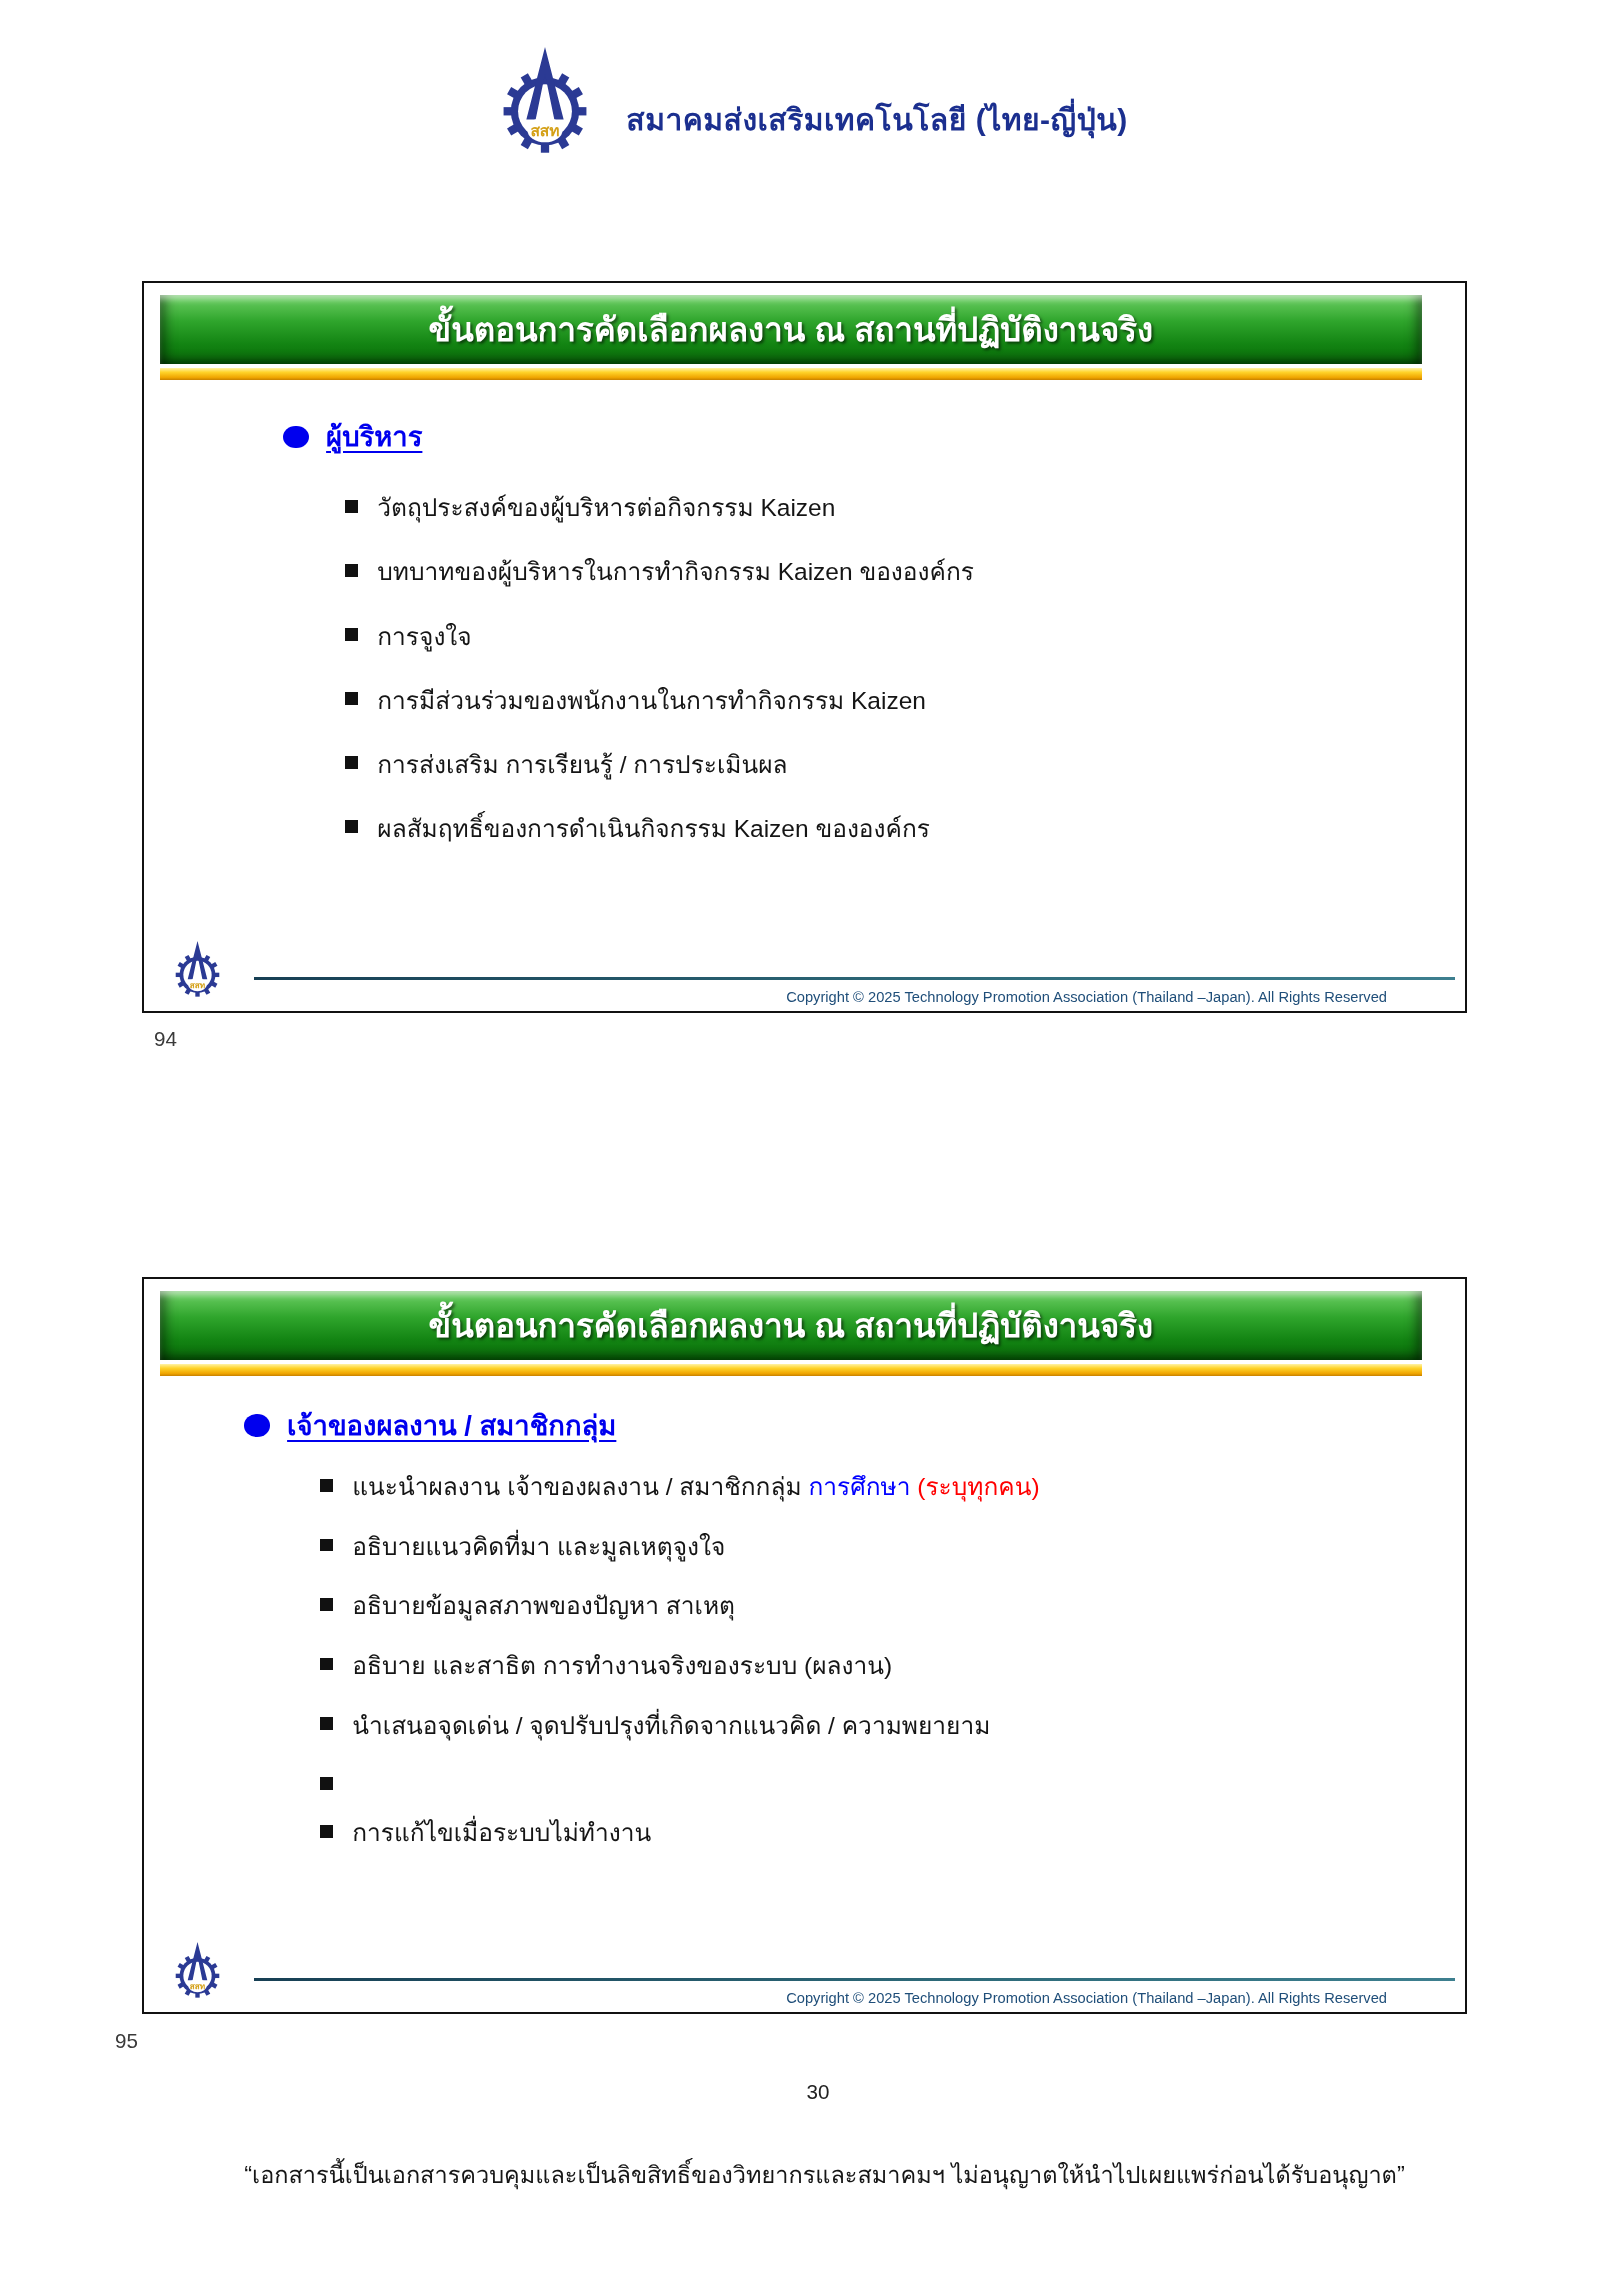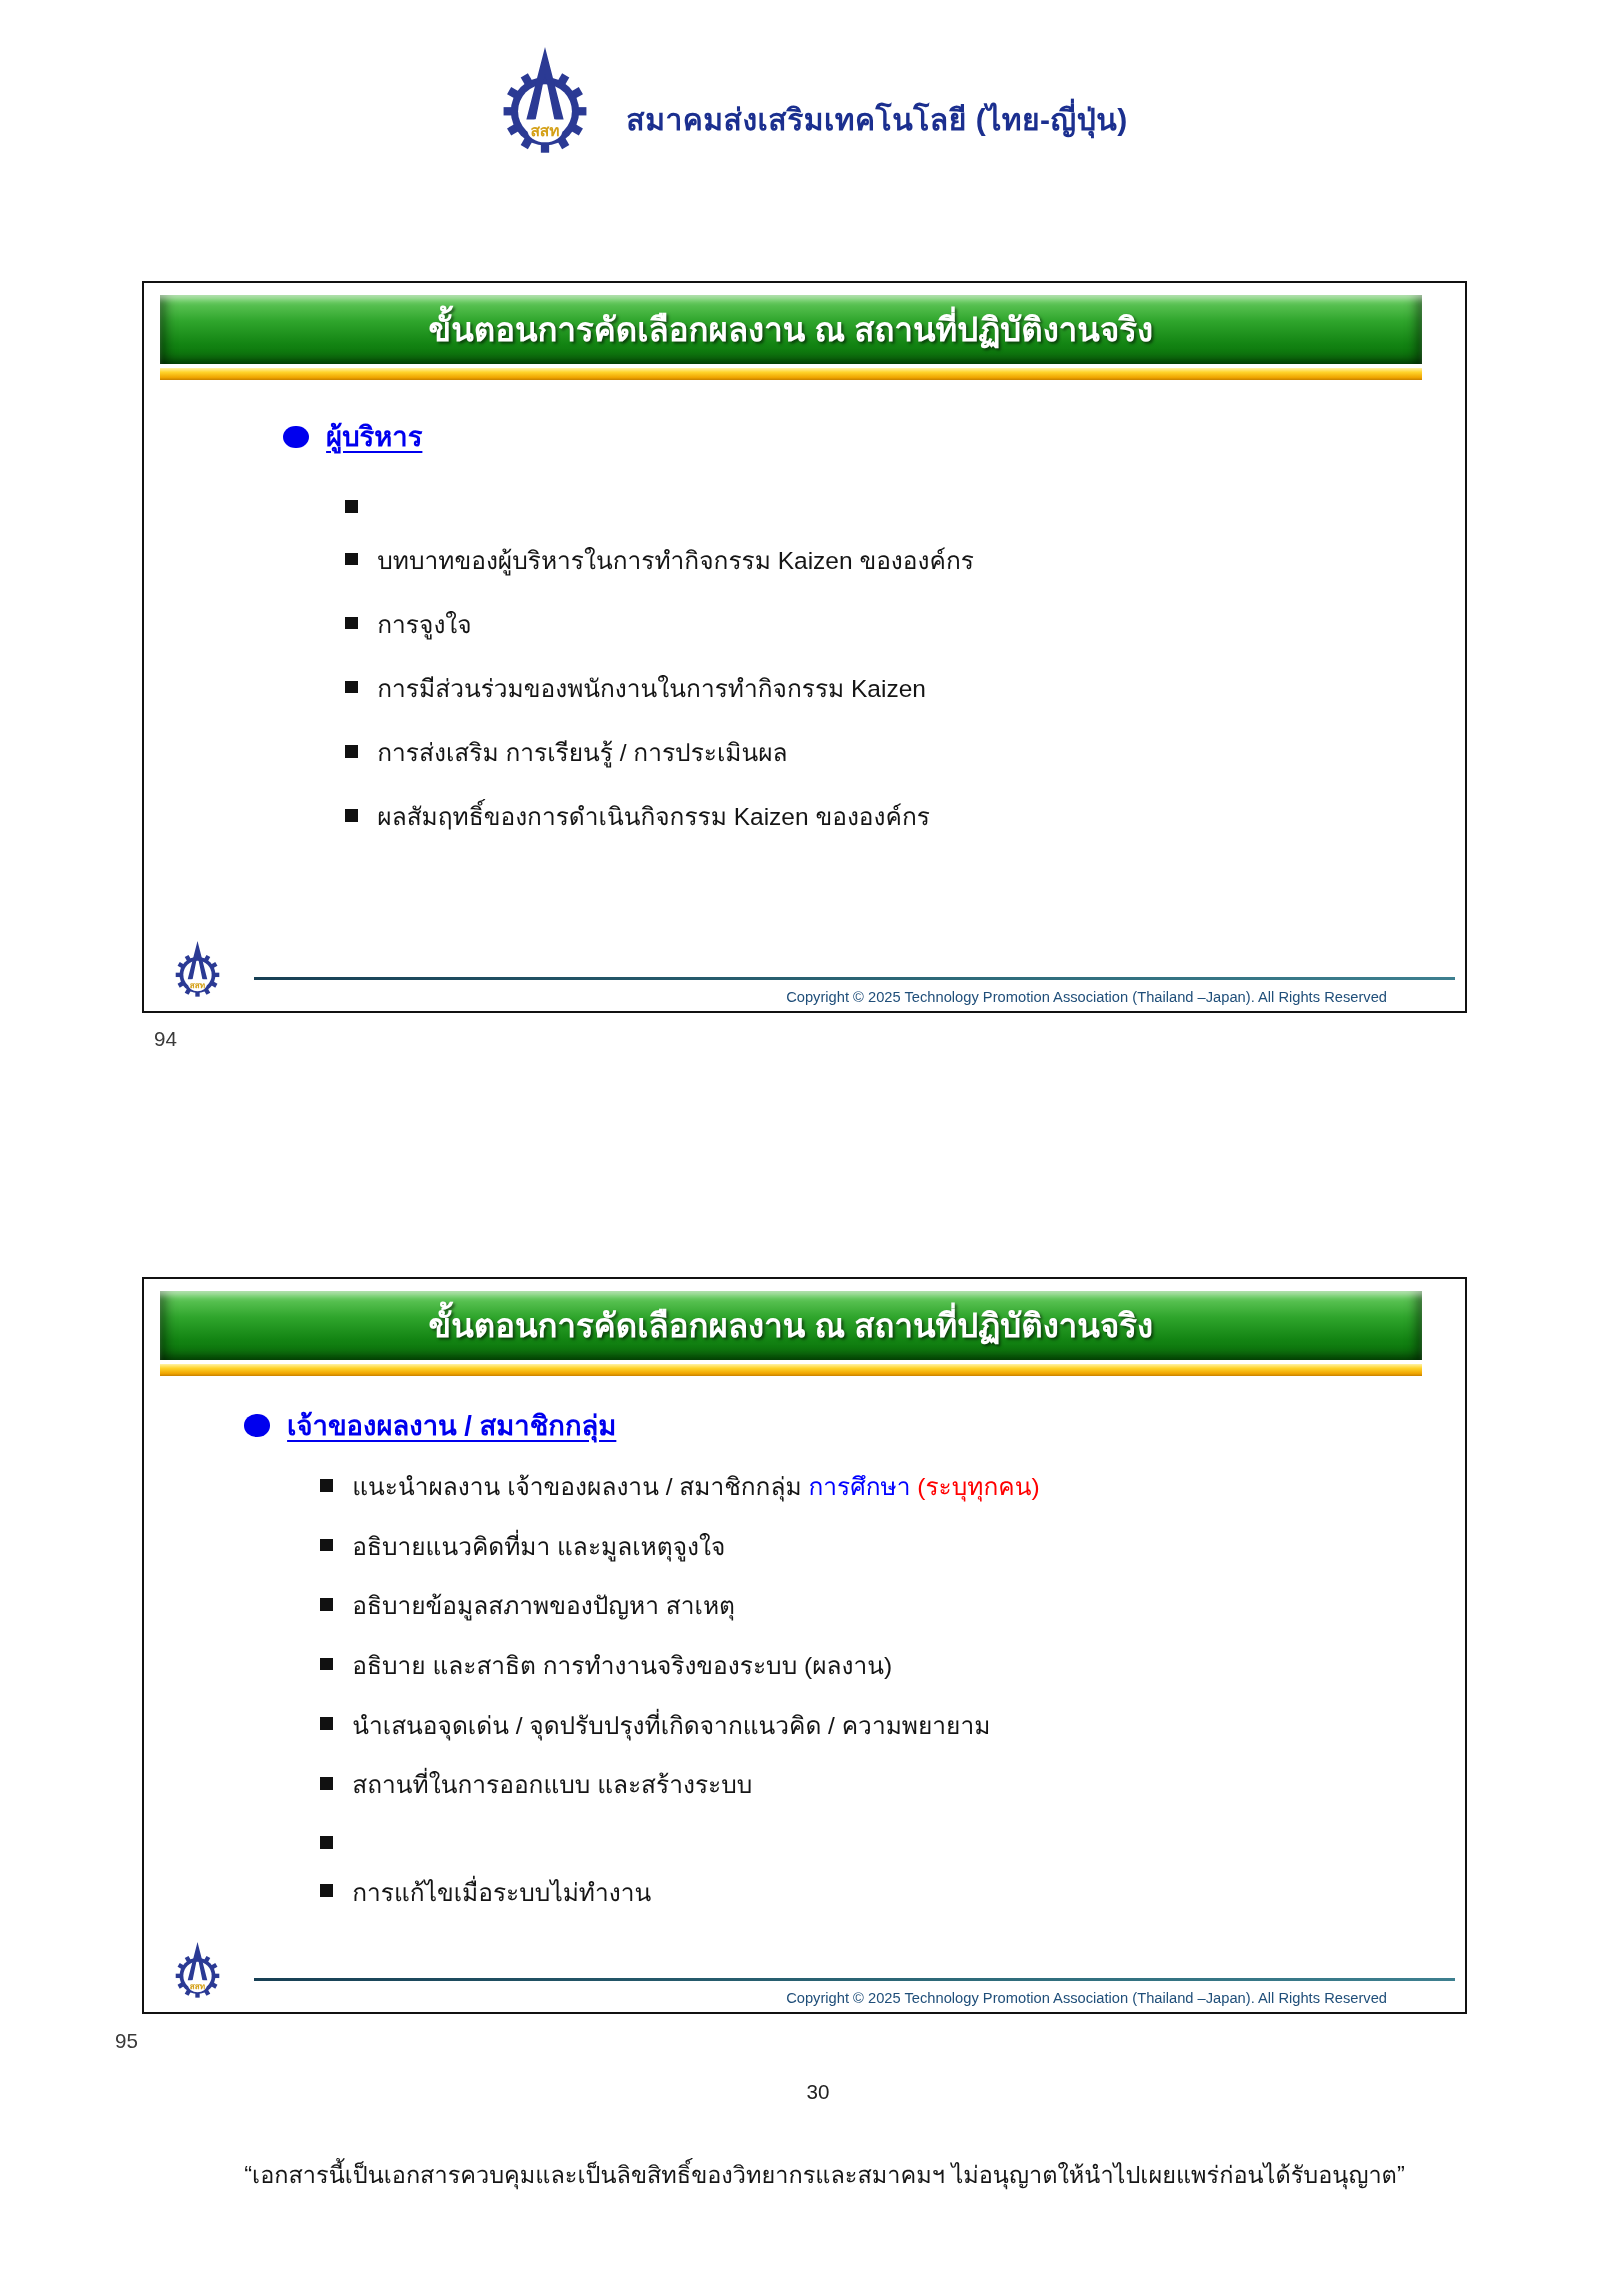--- a/index.html
+++ b/index.html
@@ -133,20 +133,21 @@
   <div class="gold-bar"></div>
 
   <div class="section-row">
     <span class="section-dot"></span>
     <span class="section-label">ผู้บริหาร</span>
   </div>
 
   <ul class="bullets">
     <li>
       <span class="sq"></span>
+      <span>วัตถุประสงค์ของผู้บริหารต่อกิจกรรม Kaizen</span>
     </li>
     <li>
       <span class="sq"></span>
       <span>บทบาทของผู้บริหารในการทำกิจกรรม Kaizen ขององค์กร</span>
     </li>
     <li>
       <span class="sq"></span>
       <span>การจูงใจ</span>
     </li>
     <li>
@@ -200,24 +201,20 @@
     <li>
       <span class="sq"></span>
       <span>อธิบาย และสาธิต การทำงานจริงของระบบ (ผลงาน)</span>
     </li>
     <li>
       <span class="sq"></span>
       <span>นำเสนอจุดเด่น / จุดปรับปรุงที่เกิดจากแนวคิด / ความพยายาม</span>
     </li>
     <li>
       <span class="sq"></span>
-      <span>สถานที่ในการออกแบบ และสร้างระบบ</span>
-    </li>
-    <li>
-      <span class="sq"></span>
     </li>
     <li>
       <span class="sq"></span>
       <span>การแก้ไขเมื่อระบบไม่ทำงาน</span>
     </li>
   </ul>
 
   <div class="slide-footer">
     <svg class="footer-logo" viewBox="0 0 100 112">
       <use href="#tpa-logo"></use>

